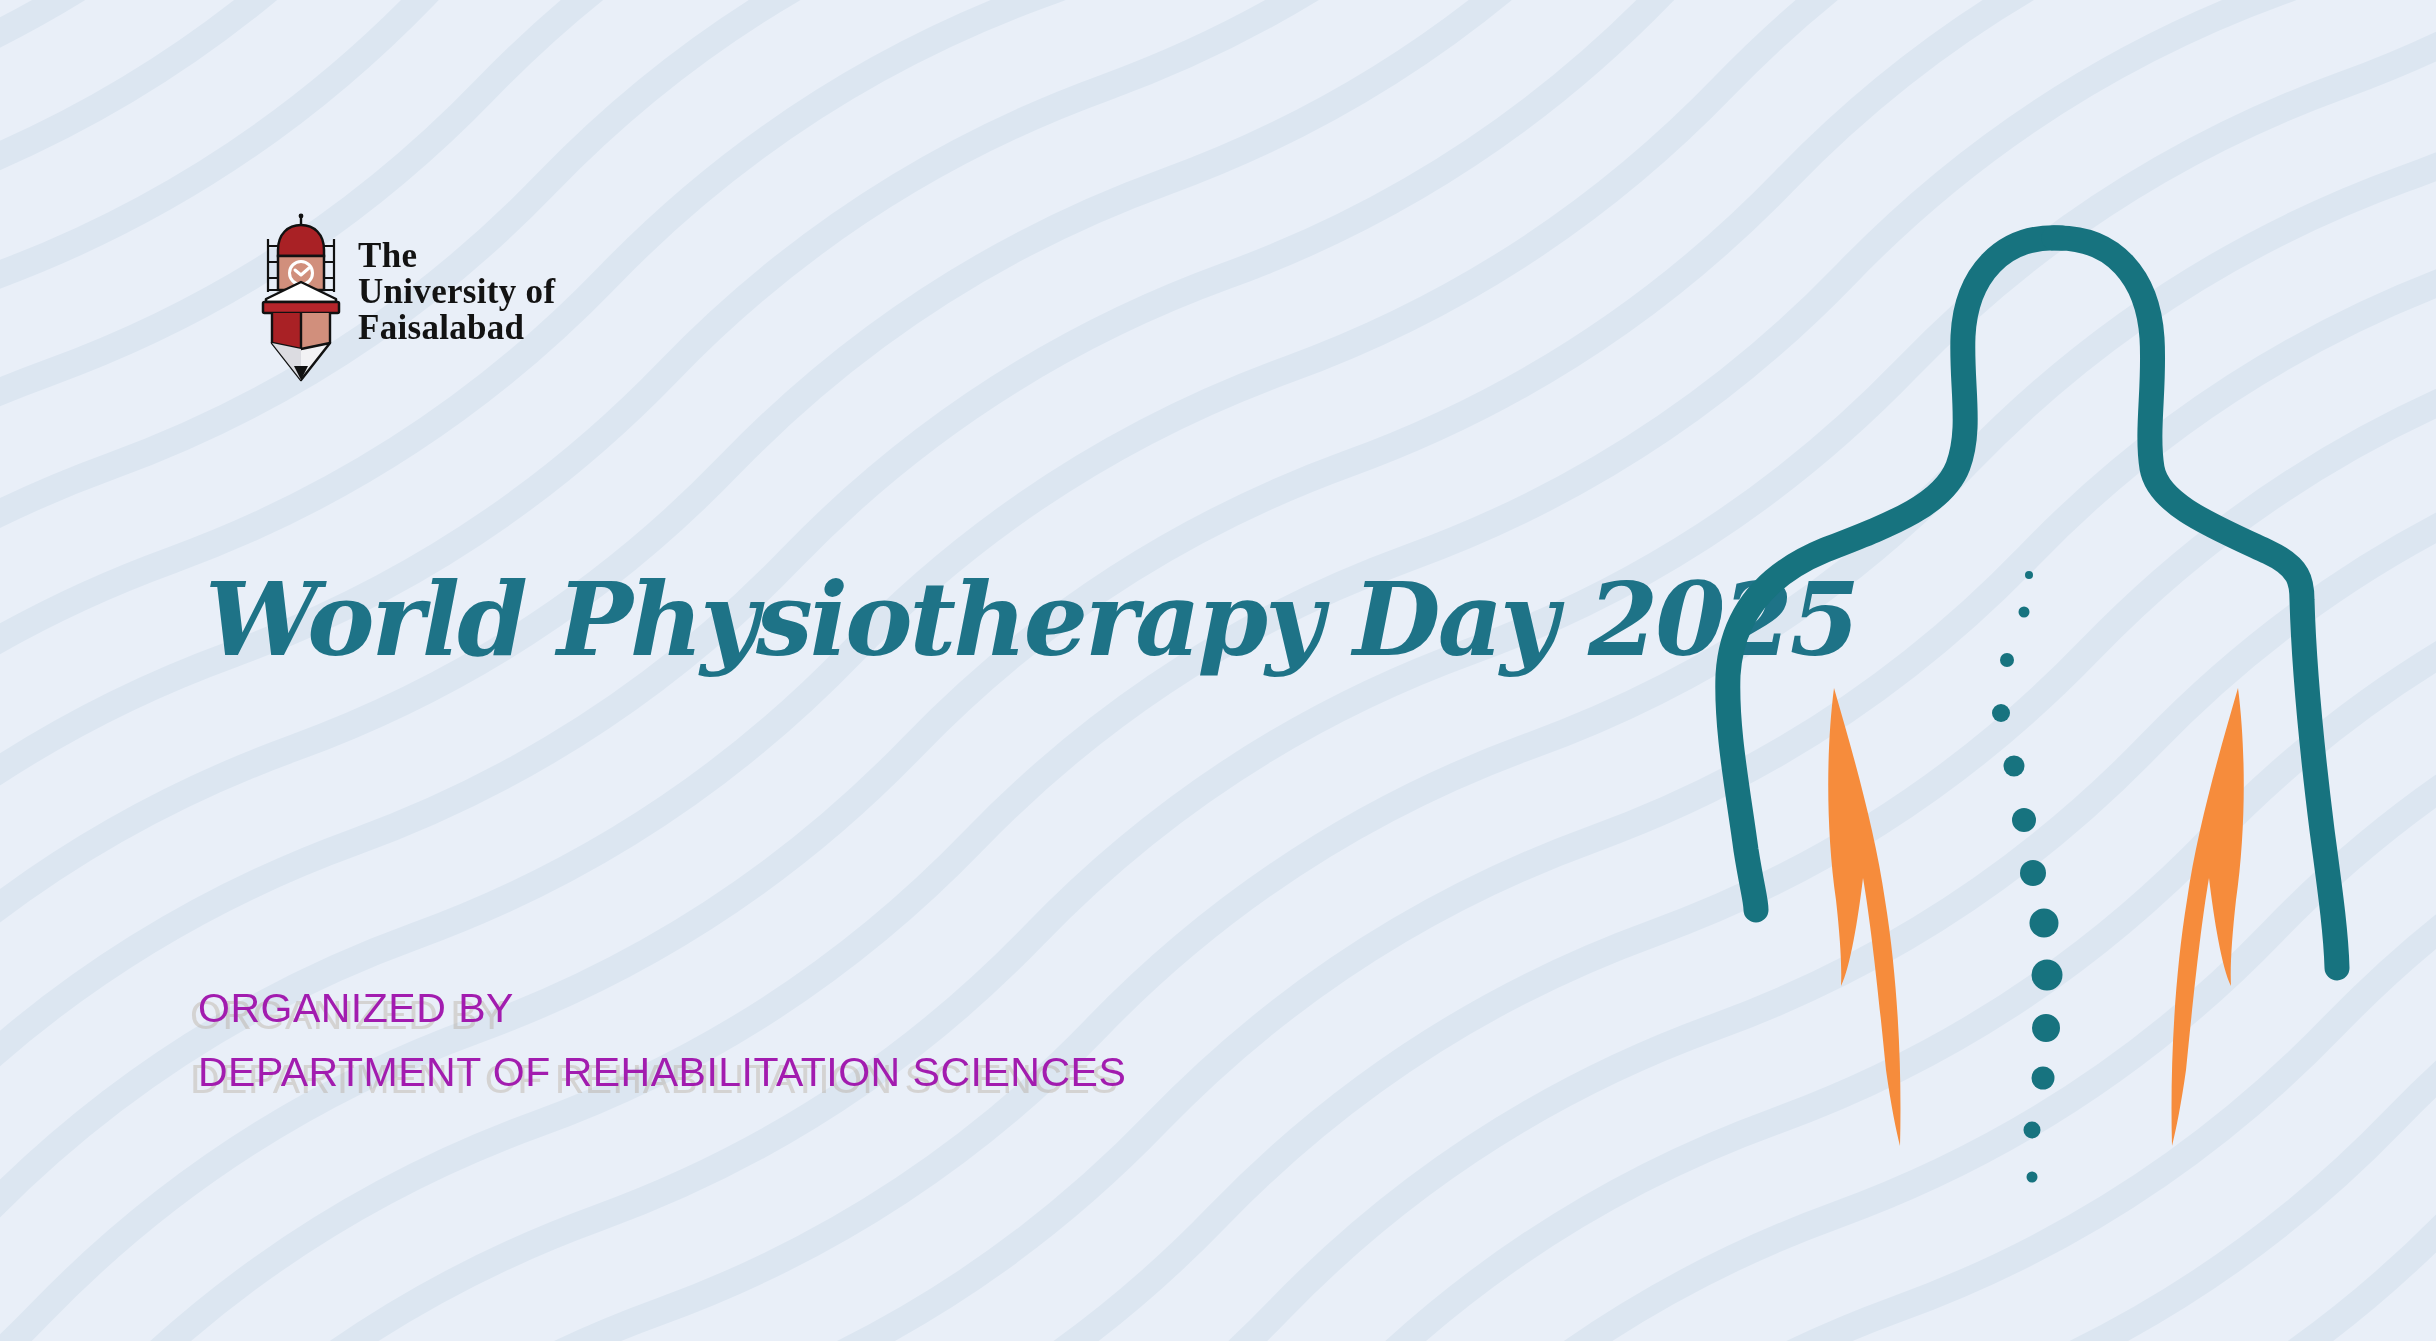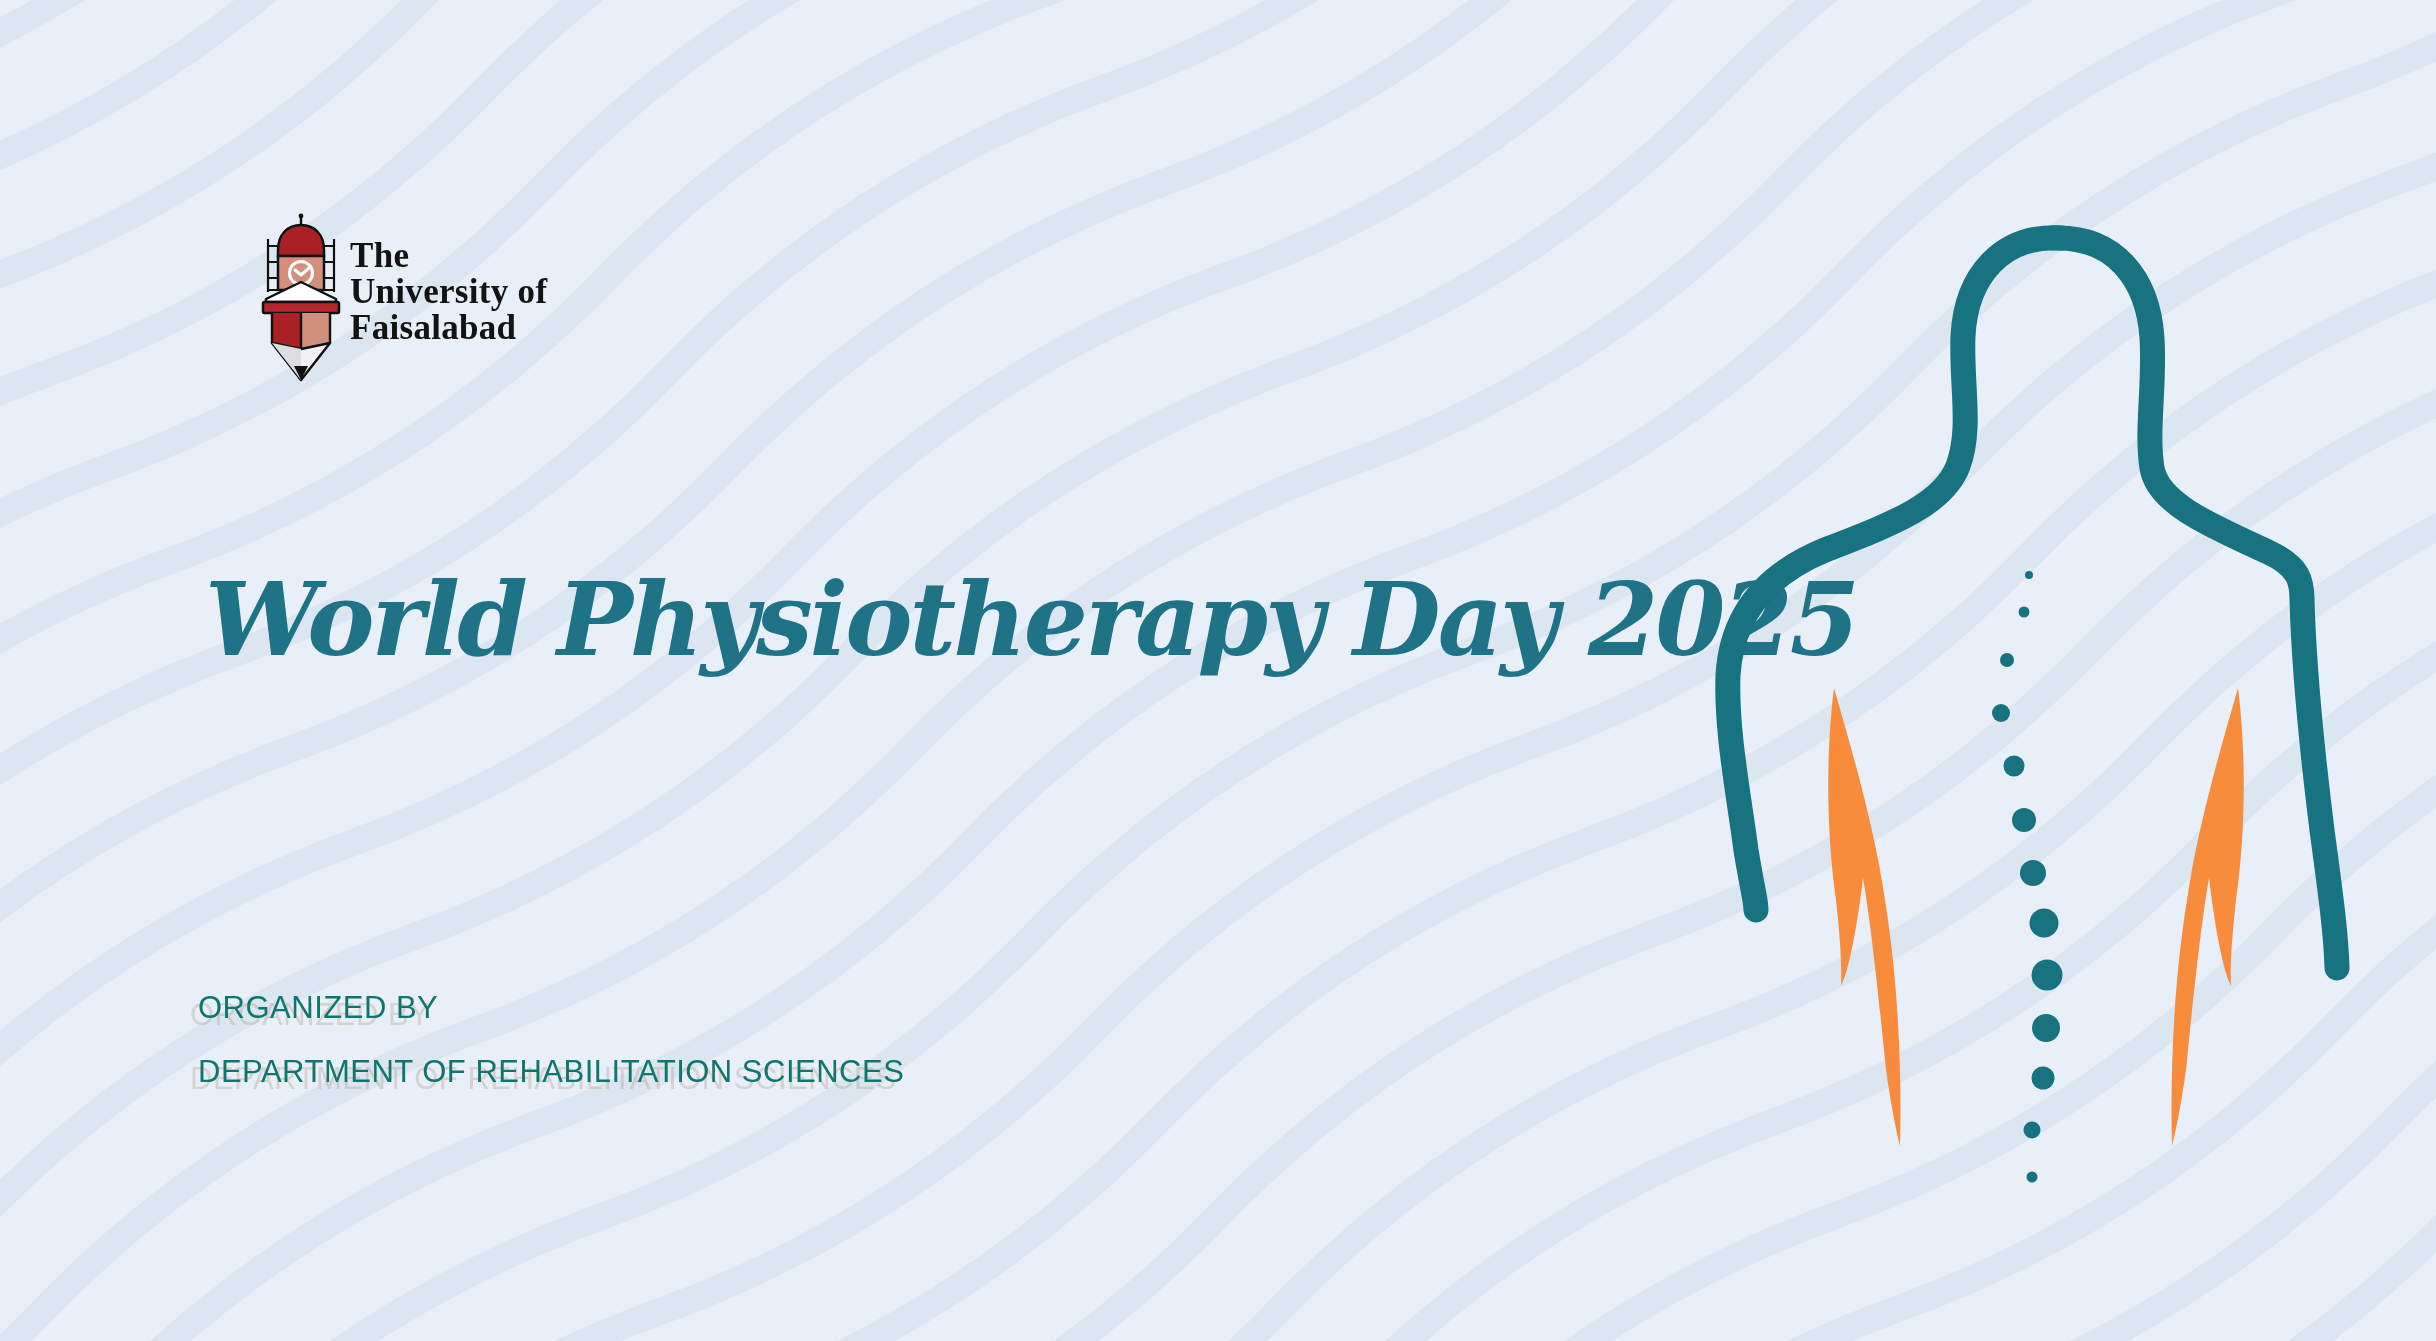--- a/index.html
+++ b/index.html
@@ -10,43 +10,43 @@
     background:#e9eff8;
     font-family:"Liberation Sans", sans-serif;
   }
   .stage *{box-sizing:border-box;}
   
   .waves{position:absolute;left:0;top:0;width:2436px;height:1341px;}
   
   .logo{position:absolute;left:258px;top:212px;display:flex;align-items:flex-start;}
   .logo-icon{width:86px;height:170px;display:block;}
   .logo-text{
-    margin-left:6px;margin-top:26px;
+    margin-left:14px;margin-top:26px;
     font-family:"Liberation Serif", serif;
     font-weight:600;color:#131313;
     font-size:35px;line-height:36px;letter-spacing:.3px;
   }
   
   .title{
     position:absolute;left:205px;top:560px;width:1500px;
     font-family:"DejaVu Serif", serif;
     font-style:italic;font-weight:bold;
     font-size:101px;letter-spacing:-3px;
     color:#1e7387;white-space:nowrap;
   }
   .subtitle{
     position:absolute;left:198px;top:740px;
     font-size:52px;font-weight:700;line-height:79px;
     letter-spacing:-.5px;color:#f68c3c;white-space:nowrap;
     text-shadow:-12px 12px 0 rgba(134,146,155,.40);
   }
   .organizer{
     position:absolute;left:198px;top:976px;
-    font-size:31px;font-weight:500;line-height:64px;
-    letter-spacing:.5px;color:#0f766e;white-space:nowrap;
+    font-size:41px;font-weight:500;line-height:64px;
+    letter-spacing:.5px;color:#a21caf;white-space:nowrap;
     text-shadow:-8px 7px 0 rgba(166,146,122,.30);
   }
   .figure{position:absolute;left:1680px;top:130px;width:756px;height:1211px;}
 </style>
 </head>
 <body>
 
 <div class="stage">
 
   <svg class="waves" viewBox="0 0 2436 1341" preserveAspectRatio="none" aria-hidden="true">

